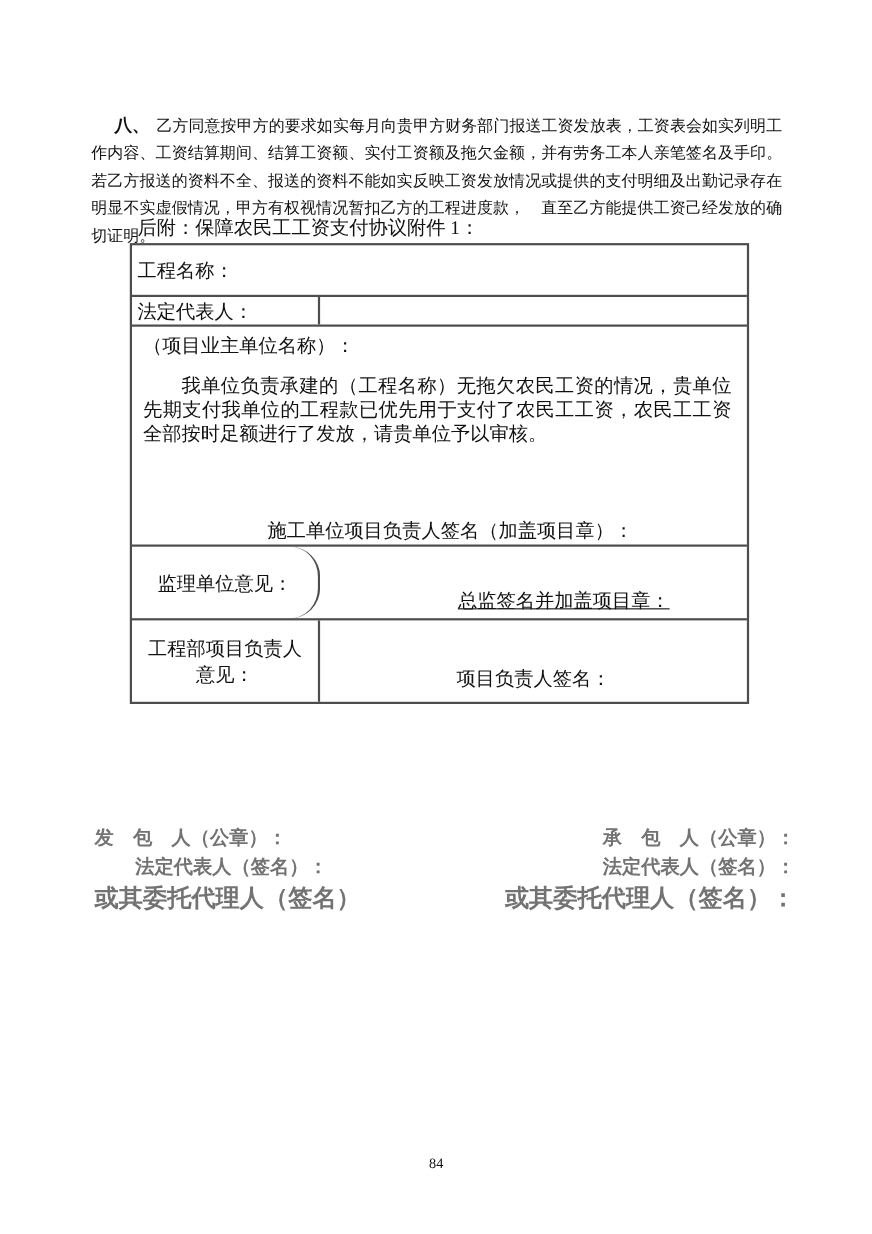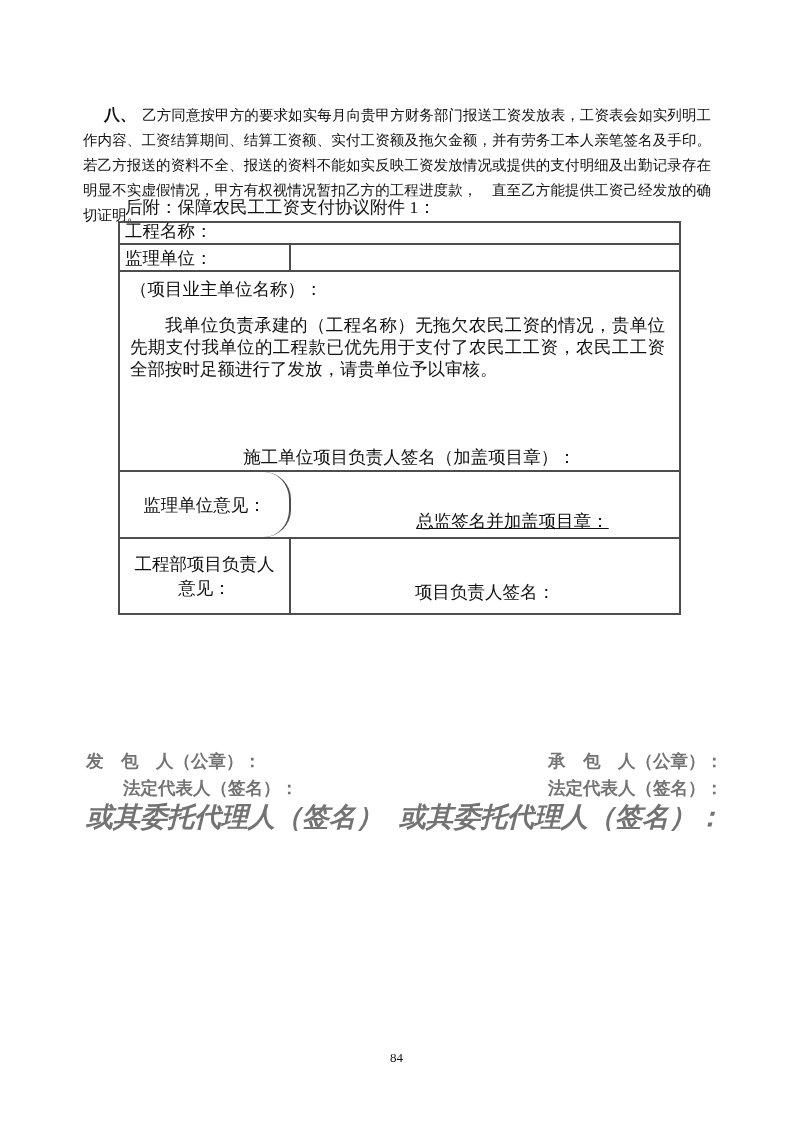--- a/index.html
+++ b/index.html
@@ -54,21 +54,21 @@
   .t-row + .t-row { border-top: 2px solid #4d4d4d; }
   .t-label-cell {
     width: 171px;
     box-sizing: border-box;
     border-right: 2px solid #4d4d4d;
     display: flex;
     align-items: center;
   }
   .t-value-cell { flex: 1; box-sizing: border-box; }
 
-  .row-project { height: 20px; align-items: flex-end; padding-left: 5px; }
+  .row-project { height: 45px; align-items: center; padding-left: 5px; }
   .row-unit { height: 28px; }
   .row-unit2 { height: 27px; }
   .row-unit .t-label-cell, .row-unit2 .t-label-cell { padding-left: 5px; }
 
   .row-declaration {
     height: 200px;
     flex-direction: column;
     padding: 5px 12px 2px 10px;
   }
   .owner-label { line-height: 24px; }
@@ -112,21 +112,21 @@
     margin-left: 24px;
   }
 
   
   .sig-block { position: absolute; top: 747px; font-weight: 700; color: #737373; }
   .sig-left { left: 86px; text-align: left; }
   .sig-right { right: 70px; text-align: right; }
   .sig-line1 { font-size: 17.5px; line-height: 28px; white-space: nowrap; }
   .sig-line2 { font-size: 17.5px; line-height: 27px; white-space: nowrap; }
   .sig-left .sig-line2 { padding-left: 37px; }
-  .sig-line3 { font-size: 27px; line-height: 30px; white-space: nowrap; font-style: italic; }
+  .sig-line3 { font-size: 22px; line-height: 30px; white-space: nowrap; }
 
   
   .page-number {
     position: absolute;
     top: 1028px;
     left: 0;
     width: 100%;
     text-align: center;
     font-size: 13px;
     margin-top: 22px;
@@ -143,21 +143,21 @@
 
   <div class="doc-table">
 
     <div class="t-row row-project">
       <span>工程名称：</span>
     </div>
 
 
     <div class="t-row row-unit2">
       <div class="t-label-cell">
-        <span>监理单位：</span>
+        <span>法定代表人：</span>
       </div>
       <div class="t-value-cell"></div>
     </div>
 
     <div class="t-row row-declaration">
       <div class="owner-label">（项目业主单位名称）：</div>
       <div class="declaration-text">我单位负责承建的（工程名称）无拖欠农民工资的情况，贵单位先期支付我单位的工程款已优先用于支付了农民工工资，农民工工资全部按时足额进行了发放，请贵单位予以审核。</div>
       <div class="construction-sign-line">施工单位项目负责人签名（加盖项目章）：</div>
     </div>
 

